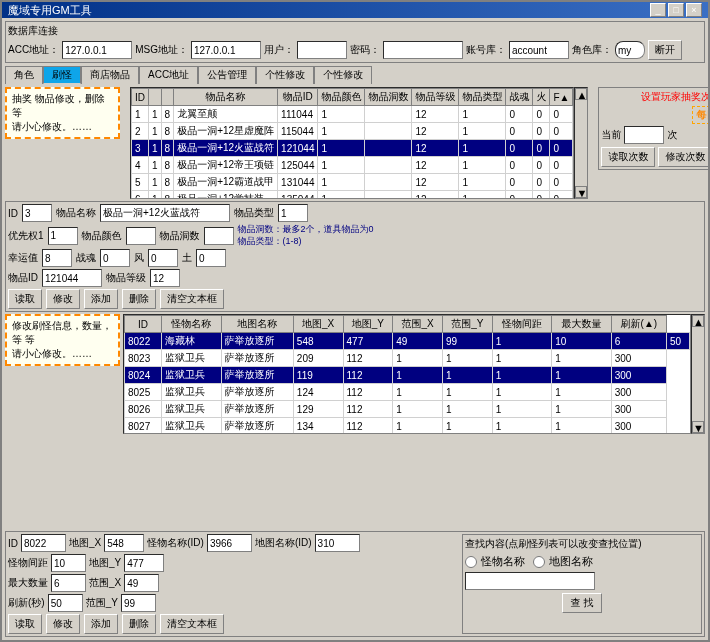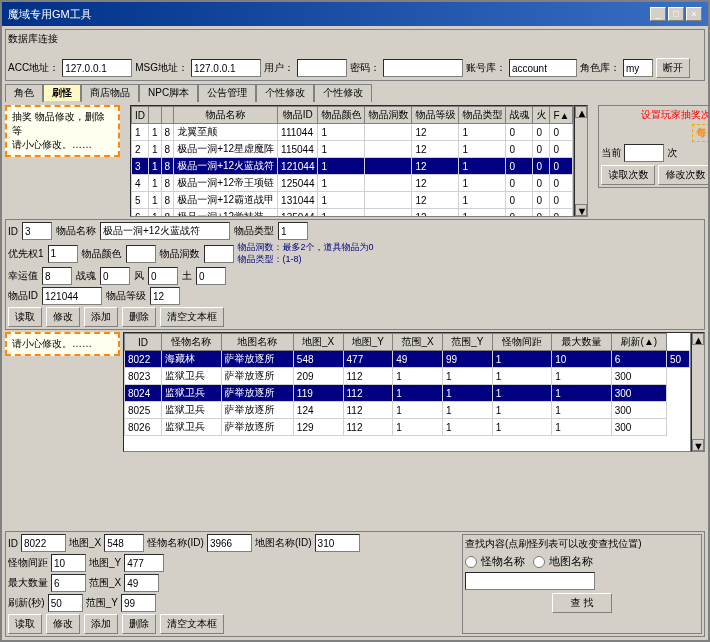--- a/index.html
+++ b/index.html
@@ -20,21 +20,21 @@
       flex-direction: column;
     }
     .title-bar {
       background: linear-gradient(to right, #003087, #3a6fc4);
       color: white;
       padding: 3px 6px;
       font-size: 11px;
       display: flex;
       align-items: center;
       justify-content: space-between;
-      height: 24px;
+      height: 16px;
       flex-shrink: 0;
     }
     .title-bar-buttons {
       display: flex;
       gap: 2px;
     }
     .title-btn {
       width: 16px;
       height: 14px;
       background: #d4d0c8;
@@ -99,23 +99,23 @@
       background: #d4d0c8;
       border: 1px solid #808080;
       border-bottom: none;
       padding: 1px 8px;
       font-size: 10px;
       cursor: pointer;
       position: relative;
       top: 1px;
     }
     .tab.active {
-      background: #fef9c3;
+      background: #0ea5e9;
       border-bottom: 1px solid #d4d0c8;
-      font-weight: bold;
+      font-weight: normal;
     }
     .table-container {
       border: 1px inset #808080;
       background: white;
       overflow: hidden;
       flex-shrink: 0;
     }
     table {
       width: 100%;
       border-collapse: collapse;
@@ -179,46 +179,46 @@
     <div class="title-bar-buttons">
       <div class="title-btn">_</div>
       <div class="title-btn">□</div>
       <div class="title-btn">×</div>
     </div>
   </div>
 
   <div class="content">
 
     <div class="section-border">
-      <div class="row" style="margin-bottom:12px;">
+      <div class="row" style="margin-bottom:2px;">
         <span class="section-label">数据库连接</span>
       </div>
       <div class="row">
         <span class="field-label">ACC地址：</span>
         <input class="input-field" style="width: 70px;" value="127.0.0.1">
         <span class="field-label">MSG地址：</span>
         <input class="input-field" style="width: 70px;" value="127.0.0.1">
         <span class="field-label">用户：</span>
         <input class="input-field" style="width: 50px;" value="">
         <span class="field-label">密码：</span>
         <input class="input-field" style="width: 80px;" type="password">
         <span class="field-label">账号库：</span>
-        <input class="input-field" style="width: 68px;" value="account">
+        <input class="input-field" style="width: 60px;" value="account">
         <span class="field-label">角色库：</span>
-        <input class="input-field" style="width: 30px;" value="my">
+        <input class="input-field" style="width: 30px; border-radius: 8px;" value="my">
         <button class="btn">断开</button>
       </div>
     </div>
 
     <div class="row">
       <div class="tabs">
         <div class="tab">角色</div>
         <div class="tab active">刷怪</div>
         <div class="tab">商店物品</div>
-        <div class="tab">NPC脚本</div>
+        <div class="tab">ACC地址</div>
         <div class="tab">公告管理</div>
         <div class="tab">个性修改</div>
         <div class="tab">个性修改</div>
       </div>
     </div>
 
     <div class="row" style="align-items:flex-start; gap:10px;">
 
       <div class="hint-box" style="width:115px; flex-shrink:0;">
         <div>抽奖 物品修改，删除 等</div>
@@ -398,20 +398,21 @@
         <button class="btn">修改</button>
         <button class="btn">添加</button>
         <button class="btn">删除</button>
         <button class="btn">清空文本框</button>
       </div>
     </div>
 
     <div class="row" style="align-items:flex-start; gap:3px; flex:1;">
 
       <div class="hint-box" style="width:115px; flex-shrink:0;">
+        <div>修改刷怪信息，数量，等 等</div>
         <div>请小心修改。……</div>
       </div>
 
       <div style="flex:1; display:flex; gap:0;">
         <div class="table-container" style="flex:1; height:120px; overflow:hidden;">
           <table>
             <thead>
               <tr>
                 <th>ID</th>
                 <th>怪物名称</th>
@@ -480,20 +481,32 @@
                   <td>监狱卫兵</td>
                   <td>萨举放逐所</td>
                   <td>129</td>
                   <td>112</td>
                   <td>1</td>
                   <td>1</td>
                   <td>1</td>
                   <td>1</td>
                   <td>300</td>
                 </tr>
+                <tr>
+                  <td>8027</td>
+                  <td>监狱卫兵</td>
+                  <td>萨举放逐所</td>
+                  <td>134</td>
+                  <td>112</td>
+                  <td>1</td>
+                  <td>1</td>
+                  <td>1</td>
+                  <td>1</td>
+                  <td>300</td>
+                </tr>
               </tbody>
           </table>
         </div>
         <div class="scrollbar-v" style="height:120px;">
           <div style="width:12px;height:12px;background:#d4d0c8;border:1px solid #808080;text-align:center;">▲</div>
           <div style="flex:1;background:#d4d0c8;"></div>
           <div style="width:12px;height:12px;background:#d4d0c8;border:1px solid #808080;text-align:center;">▼</div>
         </div>
       </div>
     </div>
@@ -547,19 +560,19 @@
             </div>
             <div class="radio-group">
               <input type="radio" name="searchtype" style="">
               <span>地图名称</span>
             </div>
           </div>
           <div class="row" style="gap:3px; margin-bottom:3px;">
             <input class="input-field" style="width: 130px;" value="">
           </div>
           <div class="row" style="justify-content:center;">
-            <button class="btn" style="width:60px;">查 找</button>
+            <button class="btn" style="width:40px;">查 找</button>
           </div>
         </div>
       </div>
     </div>
   </div>
 </div>
 
 </body></html>

